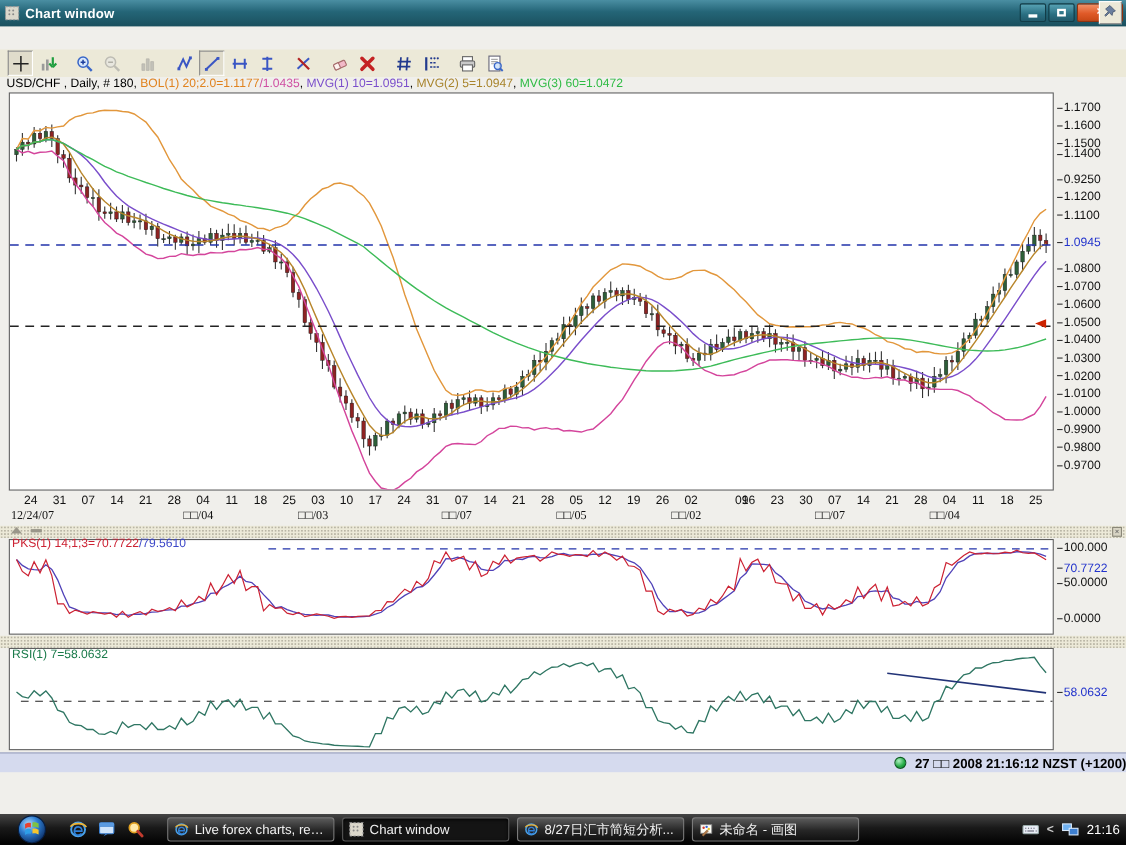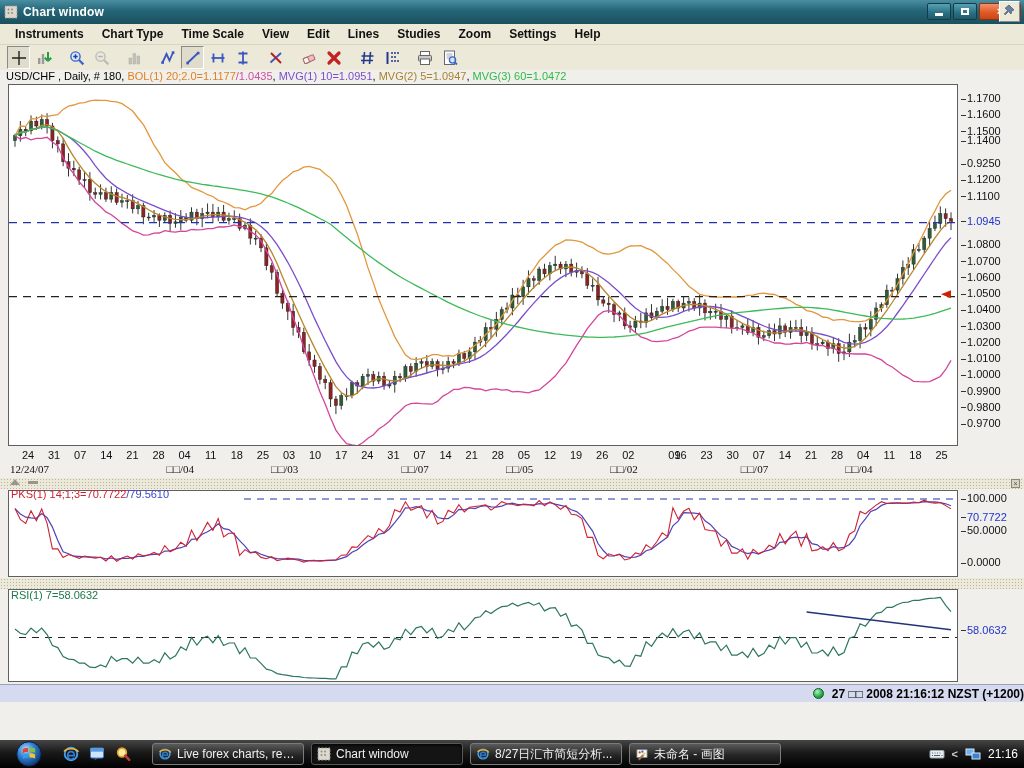--- a/index.html
+++ b/index.html
@@ -128,32 +128,20 @@
         </span>
       <span class="wbtn teal rest">
           <span class="glyph"></span>
         </span>
       <span class="wbtn close">
           <span class="glyph">×</span>
         </span>
     </span>
   </div>
 
-  <div id="menubar">
-      <span class="menu-item">Instruments</span>
-      <span class="menu-item">Chart Type</span>
-      <span class="menu-item">Time Scale</span>
-      <span class="menu-item">View</span>
-      <span class="menu-item">Edit</span>
-      <span class="menu-item">Lines</span>
-      <span class="menu-item">Studies</span>
-      <span class="menu-item">Zoom</span>
-      <span class="menu-item">Settings</span>
-      <span class="menu-item">Help</span>
-    </div>
 
   <div id="toolbar">
       <button class="tbtn pressed">
         <span>
           <svg viewBox="0 0 18 18">
             <path d="M9 2v14M2 9h14" stroke="#222" stroke-width="1.4" fill="none"></path>
           </svg>
         </span>
       </button>
       <button class="tbtn">

